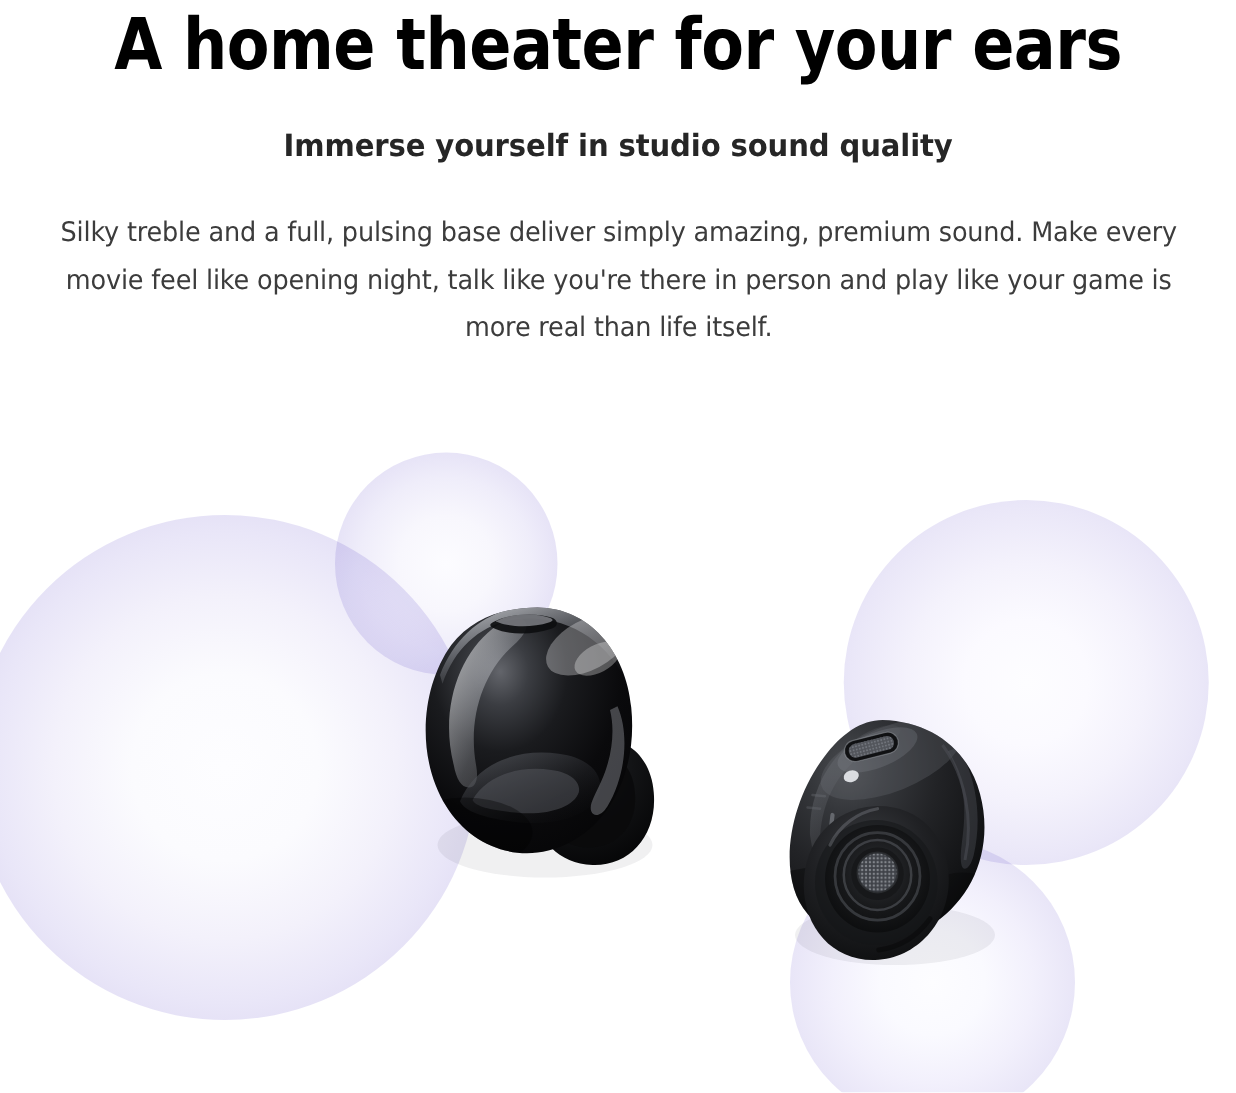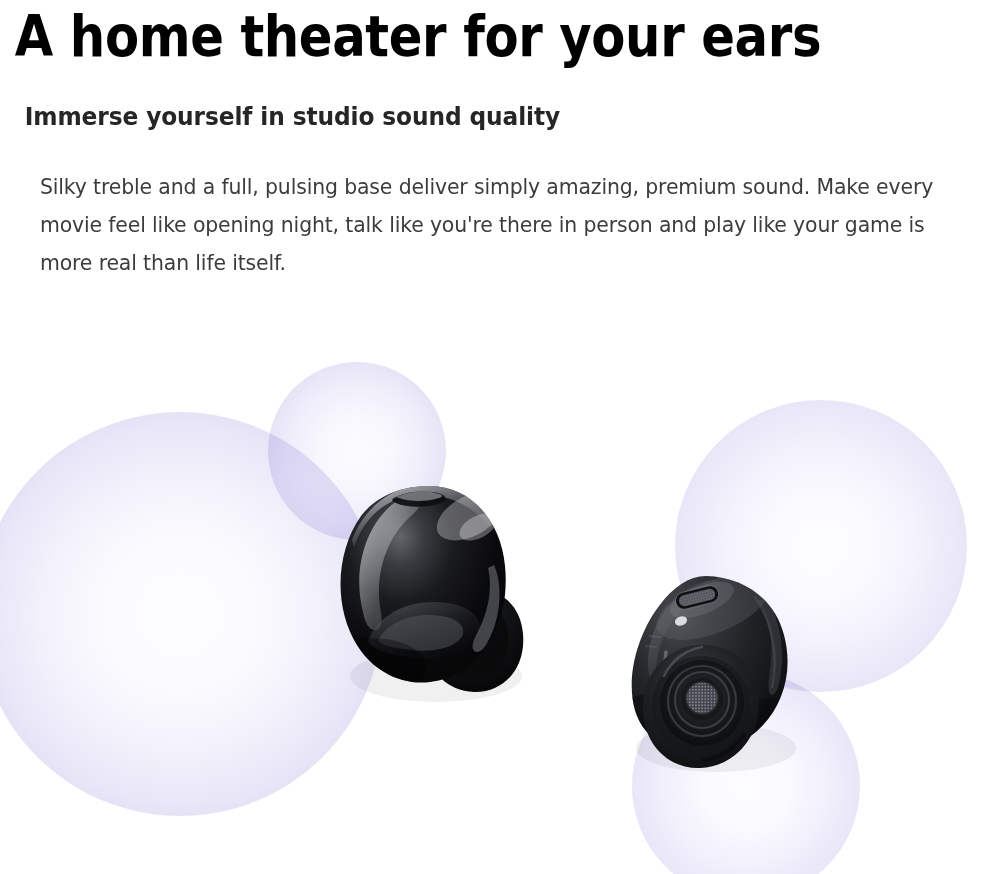--- a/index.html
+++ b/index.html
@@ -19,20 +19,21 @@
     background: #ffffff;
     overflow: hidden;
   }
 
   
   .copy-block {
     position: absolute;
     left: 0;
     top: 0;
     width: 989px;
+    text-align: center;
     z-index: 5;
   }
   .headline {
     margin: 0;
     padding-top: 2px;
     font-size: 57px;
     line-height: 68px;
     font-weight: 700;
     letter-spacing: -0.4px;
     color: #000000;

